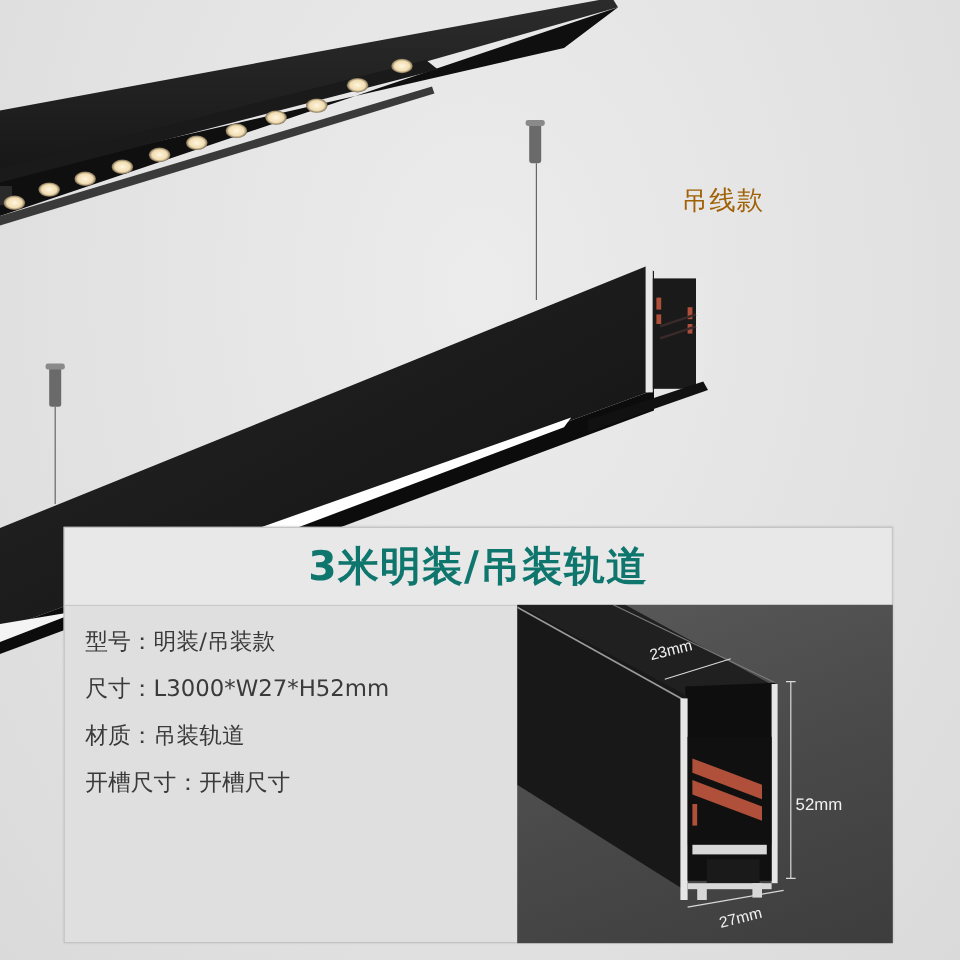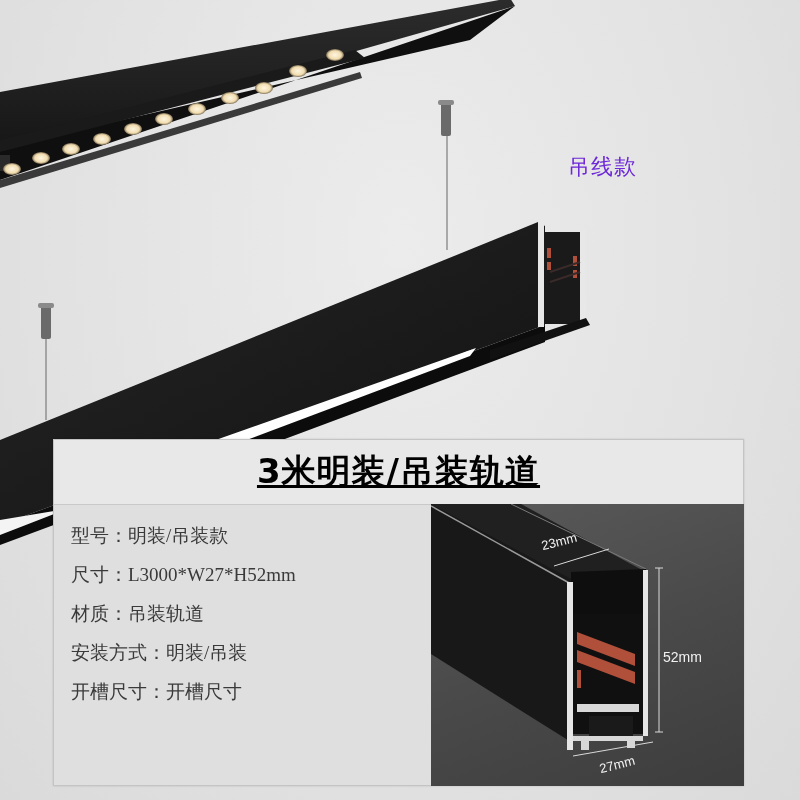--- a/index.html
+++ b/index.html
@@ -6,56 +6,56 @@
     body {
       width: 800px; height: 800px; overflow: hidden; position: relative;
       background: #e4e4e4;
       font-family: "DejaVu Sans", "Liberation Sans", sans-serif;
     }
     .scene { position: absolute; inset: 0; background: radial-gradient(ellipse at 50% 30%, #ececec 0%, #e2e2e2 60%, #dadada 100%); }
     .scene svg { position: absolute; left: 0; top: 0; }
 
     .variant-label {
       position: absolute; left: 568px; top: 152px;
-      font-size: 22px; color: #6d28d9; letter-spacing: 1px;
+      font-size: 22px; color: #a16207; letter-spacing: 1px;
     }
 
     .spec-panel {
       position: absolute; left: 53px; top: 439px; width: 691px; height: 347px;
       background: #dfdfdf; border: 1px solid #c4c4c4; box-sizing: border-box;
       box-shadow: 0 0 2px rgba(0,0,0,0.15);
     }
     .spec-header {
       position: absolute; left: 0; top: 0; width: 100%; height: 64px;
       background: #e8e8e9; border-bottom: 1px solid #c9c9c9;
       display: flex; align-items: center; justify-content: center;
     }
     .spec-title {
-      font-size: 34px; font-weight: bold; color: #000000; letter-spacing: 1px; text-decoration: underline;
+      font-size: 34px; font-weight: bold; color: #0f766e; letter-spacing: 1px;
     }
     .spec-list {
       position: absolute; left: 17px; top: 76px; width: 350px;
-      margin: 0; padding: 0; list-style: none; font-family: Liberation Serif, serif;
+      margin: 0; padding: 0; list-style: none;
     }
     .spec-list li {
       height: 39px; line-height: 39px; font-size: 19px; color: #3a3a3a;
       white-space: nowrap;
     }
     .spec-image {
       position: absolute; left: 377px; top: 64px; width: 313px; height: 282px;
       background: linear-gradient(160deg, #5a5a5a 0%, #4a4a4a 50%, #3d3d3d 100%);
       overflow: hidden;
     }
     .spec-image svg { position: absolute; left: 0; top: 0; }
     .dim {
       position: absolute; color: #f2f2f2; font-size: 13px;
       font-family: "Liberation Sans", sans-serif;
     }
     .dim-width-inner { left: 110px; top: 30px; transform: rotate(-14deg); }
-    .dim-height { left: 232px; top: 145px; font-size: 14px; }
+    .dim-height { left: 232px; top: 158px; font-size: 14px; }
     .dim-width-outer { left: 168px; top: 253px; transform: rotate(-14deg); }
   </style>
 </head>
 <body>
 
 <div class="scene">
   <svg width="800" height="800" viewBox="0 0 800 800">
     <defs>
       <linearGradient id="trackTop" x1="0" y1="0" x2="0" y2="1">
         <stop offset="0" stop-color="#2c2c2c"></stop>
@@ -132,21 +132,20 @@
 
 <div class="spec-panel">
   <div class="spec-header">
     <div class="spec-title">3米明装/吊装轨道</div>
   </div>
 
   <ul class="spec-list">
     <li>型号：明装/吊装款</li>
     <li>尺寸：L3000*W27*H52mm</li>
     <li>材质：吊装轨道</li>
-    <li>安装方式：明装/吊装</li>
     <li>开槽尺寸：开槽尺寸</li>
   </ul>
 
   <div class="spec-image">
     <svg width="313" height="282" viewBox="0 0 313 282">
 
       <polygon points="0,0 80,0 140,68 140,238 0,150" fill="#181818"></polygon>
       <polygon points="0,0 90,0 200,60 215,68 140,75" fill="#202020"></polygon>
 
       <line x1="0" y1="2" x2="140" y2="80" stroke="#9a9a9a" stroke-width="1.5"></line>

